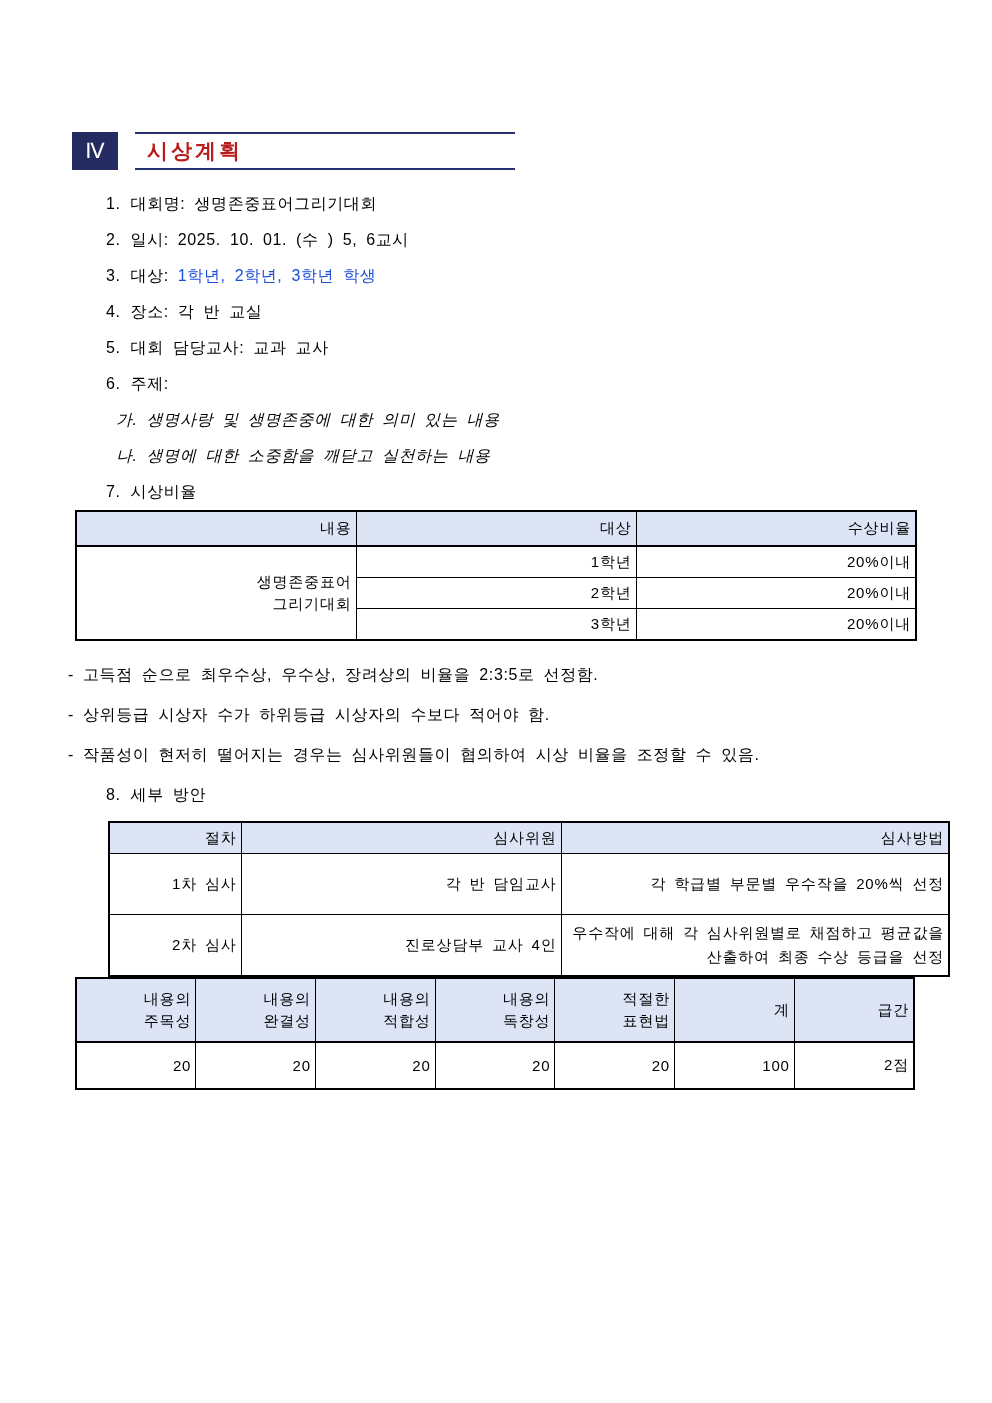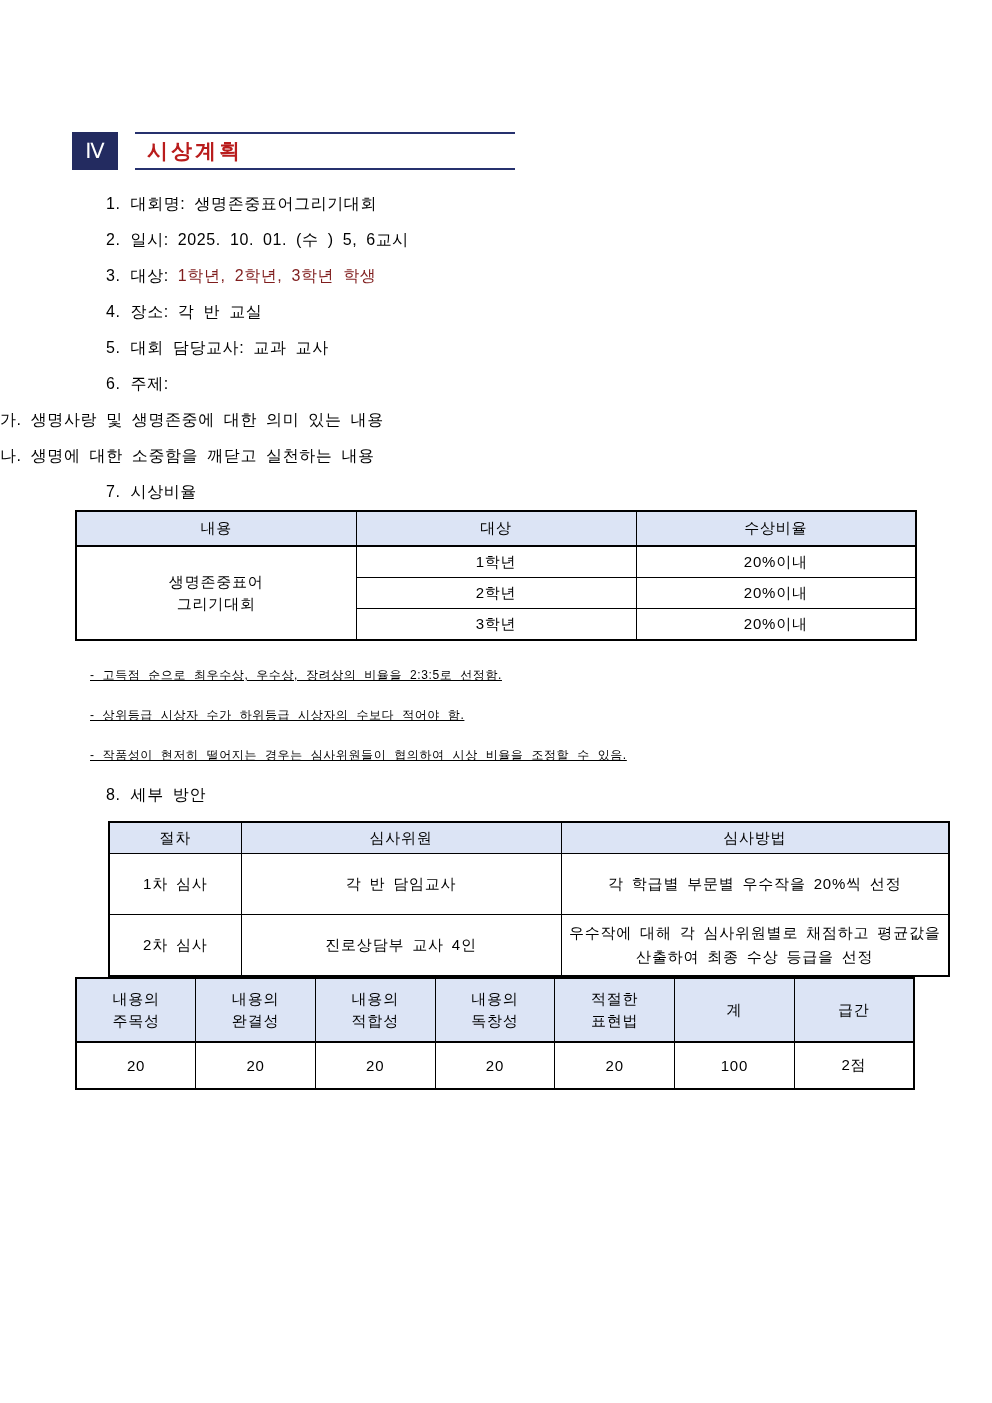--- a/index.html
+++ b/index.html
@@ -41,64 +41,65 @@
   .items { margin-top:16px; }
   .item {
     padding-left:106px;
     line-height:36px;
     font-size:16px;
     letter-spacing:0.6px;
     word-spacing:4px;
   }
   .item .num { margin-right:10px; }
   .subitem {
+    padding-left:116px;
     line-height:36px;
     font-size:16px;
     letter-spacing:0.6px;
     word-spacing:4px;
-  }
-  .hl { color:#7f1d1d;margin-top:20px; }
+    font-style:italic;
+  }
+  .hl { color:#1d4ed8;margin-top:20px; }
   
   table {
     border-collapse:collapse;
     table-layout:fixed;
     margin-left:75px;
     width:840px;
     font-size:15px;
     letter-spacing:0.8px;
   }
   table, .tbl-outer { border:2px solid #000; }
   th, td {
     border:1px solid #000;
-    text-align:center;
+    text-align:right;
     vertical-align:middle;
     padding:0 4px;
     word-spacing:3px;
   }
   th {
     background:#dce4f5;
     font-weight:normal;
   }
   .t1 thead th { border-bottom:2px solid #000; height:33px; }
   .t1 td { height:30px; }
   .t1 col { width:280px; }
   .t2 thead th { height:30px; }
   .t2 td { height:60px; }
   .t3 thead th { border-bottom:2px solid #000; height:62px; }
   .t3 td { height:45px; }
   .ml { white-space:pre-line; line-height:1.5; }
   
   .notes { margin-top:14px; }
   .note {
-    padding-left:90px;
+    padding-left:68px;
     line-height:40px;
-    font-size:12px;
+    font-size:16px;
     letter-spacing:0.6px;
     word-spacing:4px;
-    text-decoration:underline;
   }
   .item8 { margin-top:2px; }
   .t2-wrap { margin-top:8px;padding-left:33px; }
   .item9 { margin-top:46px; margin-bottom:6px; }
 </style>
 </head>
 <body>
 
 <div class="page">
 

